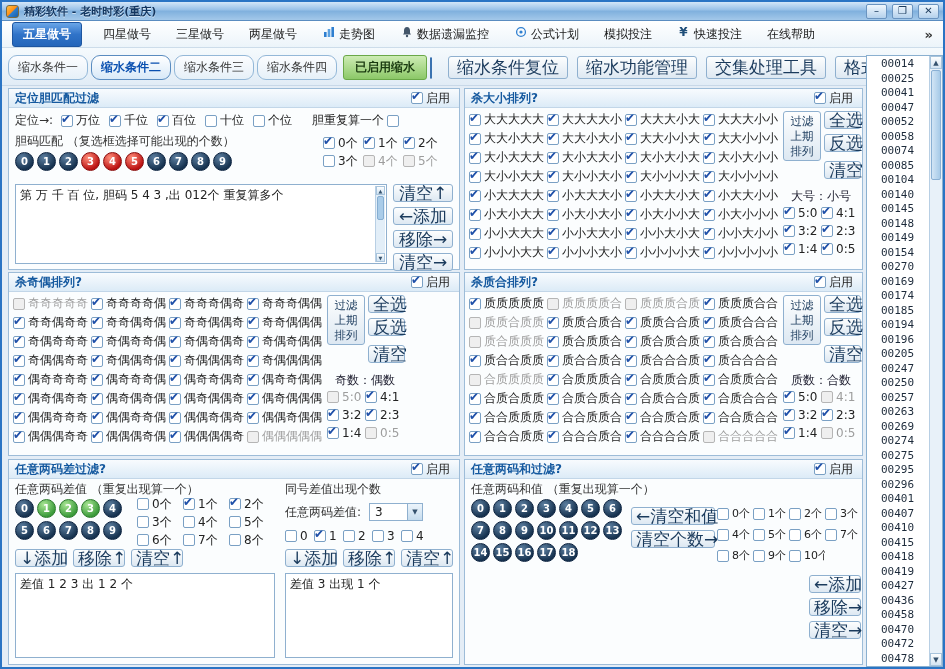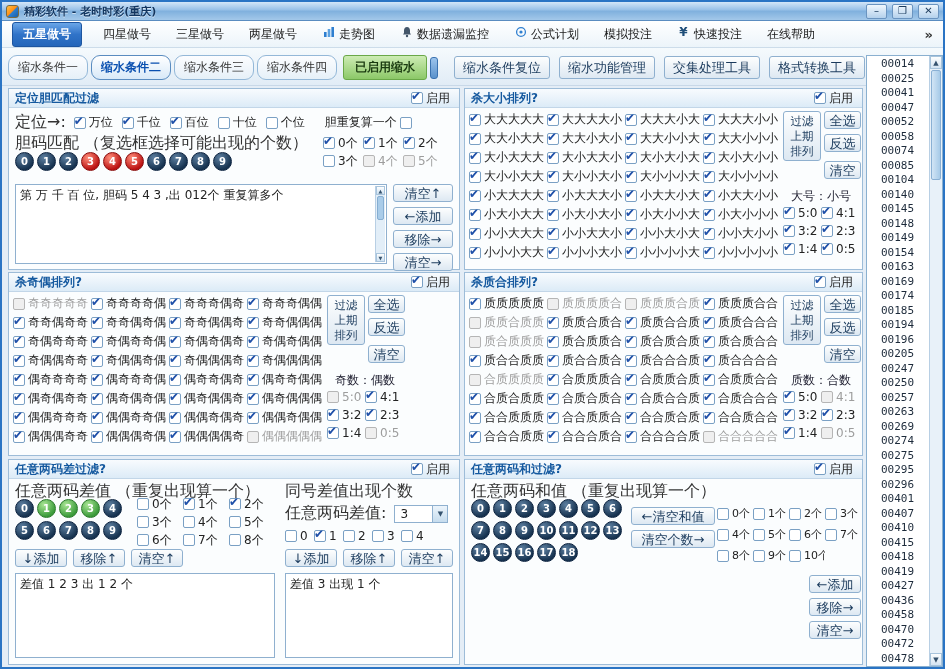--- a/index.html
+++ b/index.html
@@ -58,21 +58,21 @@
   .sthumb { position:absolute; left:1px; top:14px; width:10px; height:110px; border-radius:2px;
     background:linear-gradient(90deg,#d2e5f5,#a6cae8); border:1px solid #8ab0d4; }
 
   
   .panel { position:absolute; background:#fbfdfe; border:1px solid #9dbcd8; }
   .phead { height:19px; display:flex; align-items:center; justify-content:space-between;
     padding:0 9px 0 6px; background:linear-gradient(#f8fbfe,#dcebf7); border-bottom:1px solid #c2d6e8; }
   .ptitle { color:#15599f; font-weight:bold; font-size:12px; white-space:nowrap; }
   .pbody { position:relative; height:calc(100% - 19px); }
 
-  .plabel, .plabel2 { font-size:16px; color:#333; white-space:nowrap; }
+  .plabel, .plabel2 { font-size:12px; color:#333; white-space:nowrap; }
   .plabel2 { position:absolute; }
   .prow { position:absolute; display:flex; align-items:center; gap:8px; white-space:nowrap; }
   .hflex { display:inline-flex; gap:9px; }
   .rlabel { position:absolute; font-size:12px; color:#223; text-align:center; white-space:nowrap; }
 
   
   .cbi { display:inline-flex; align-items:center; gap:3px; white-space:nowrap; min-width:0; overflow:hidden; }
   .cb { position:relative; display:inline-block; width:12px; height:12px; background:#fff;
     border:1px solid #7aa0c4; border-radius:2px; flex:0 0 auto; }
   .cb.on::after { content:"✔"; position:absolute; left:-1px; top:-4px; font-size:12px; color:#1e4fa8; font-weight:bold; }
@@ -83,21 +83,21 @@
   
   .ballrow { position:absolute; display:flex; gap:3px; }
   .ball { width:19px; height:19px; border-radius:50%; color:#fff; font-weight:bold; font-size:10px;
     line-height:18px; text-align:center; flex:0 0 auto;
     background:radial-gradient(circle at 35% 28%, #5d7f a0, #16324f 72%); }
   .ball.navy { background:radial-gradient(circle at 35% 28%, #5d7fa0, #16324f 72%); border:1px solid #0c2340; }
   .ball.red  { background:radial-gradient(circle at 35% 28%, #ff8f7c, #bb1111 72%); border:1px solid #8a0c0c; }
   .ball.green{ background:radial-gradient(circle at 35% 28%, #a9e694, #3a9a3a 72%); border:1px solid #2a7a2a; }
 
   
-  .btn { font-size:13px; color:#1a3a5c; background:linear-gradient(#fdfefe,#dde8f2);
+  .btn { font-size:17px; color:#1a3a5c; background:linear-gradient(#fdfefe,#dde8f2);
     border:1px solid #8fb0cf; border-radius:3px; height:18px; line-height:15px; padding:0 4px; white-space:nowrap; }
   .btncol { position:absolute; display:flex; flex-direction:column; gap:5px; }
   .btncol .btn { width:100%; }
   .btnrow { position:absolute; display:flex; gap:6px; }
   .btnrow .btn { width:52px; }
   .vbtn { position:absolute; white-space:normal; line-height:15px; padding:2px 3px; font-size:11.5px; height:50px; }
   .absbtn { position:absolute; }
 
   
   .pgrid { position:absolute; display:grid; grid-template-columns:repeat(4,78px); grid-auto-rows:19px; align-items:center; }
@@ -221,21 +221,21 @@
         <div class="lrow">00052</div>
         <div class="lrow">00058</div>
         <div class="lrow">00074</div>
         <div class="lrow">00085</div>
         <div class="lrow">00104</div>
         <div class="lrow">00140</div>
         <div class="lrow">00145</div>
         <div class="lrow">00148</div>
         <div class="lrow">00149</div>
         <div class="lrow">00154</div>
-        <div class="lrow">00163</div>
+        <div class="lrow">00270</div>
         <div class="lrow">00169</div>
         <div class="lrow">00174</div>
         <div class="lrow">00185</div>
         <div class="lrow">00194</div>
         <div class="lrow">00196</div>
         <div class="lrow">00205</div>
         <div class="lrow">00247</div>
         <div class="lrow">00250</div>
         <div class="lrow">00257</div>
         <div class="lrow">00263</div>

